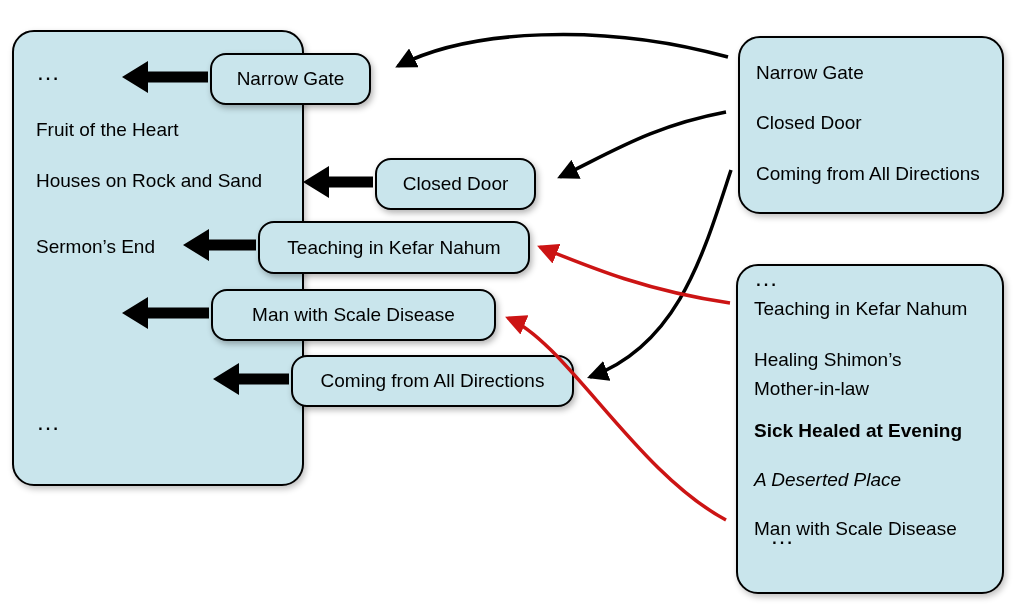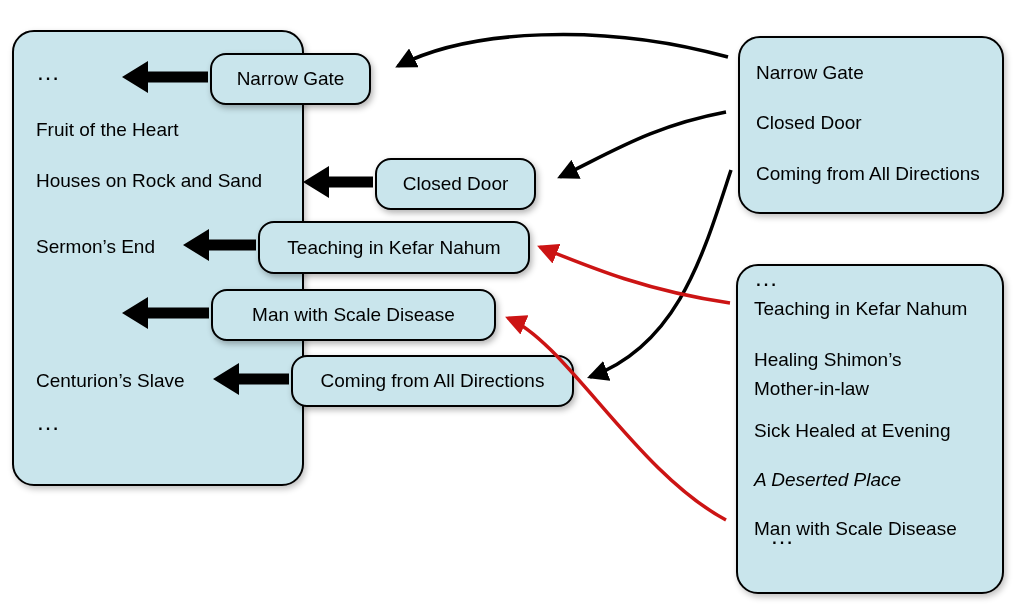--- a/index.html
+++ b/index.html
@@ -41,21 +41,21 @@
 
   
   .rt0 { left:16px; top:23px; }
   .rt1 { left:16px; top:73px; }
   .rt2 { left:16px; top:124px; }
 
   
   .rb0 { left:16px; top:2px; }
   .rb1 { left:16px; top:31px; }
   .rb2 { left:16px; top:79px; white-space:normal; width:200px; line-height:29px; }
-  .rb3 { left:16px; top:153px; }
+  .rb3 { left:16px; top:153px;font-weight:bold; }
   .rb4 { left:16px; top:202px;font-style:italic; }
   .rb5 { left:16px; top:251px; }
   .rb6 { left:32px; top:260px; }
 
   .box {
     position:absolute;
     background:#c9e5ec;
     border:2.5px solid #000;
     border-radius:16px;
     display:flex; align-items:center; justify-content:center;
@@ -78,21 +78,20 @@
   .curve { fill:none; stroke-width:3.5px; }
 </style>
 </head>
 <body>
 
 <div class="panel" id="left-panel">
   <div class="pitem ellipsis lp0">…</div>
   <div class="pitem lp1">Fruit of the Heart</div>
   <div class="pitem lp2">Houses on Rock and Sand</div>
   <div class="pitem lp3">Sermon’s End</div>
-  <div class="pitem lp4">Centurion’s Slave</div>
   <div class="pitem ellipsis lp5">…</div>
 </div>
 
 <div class="panel" id="rt-panel">
   <div class="pitem rt0">Narrow Gate</div>
   <div class="pitem rt1">Closed Door</div>
   <div class="pitem rt2">Coming from All Directions</div>
 </div>
 
 <div class="panel" id="rb-panel">

